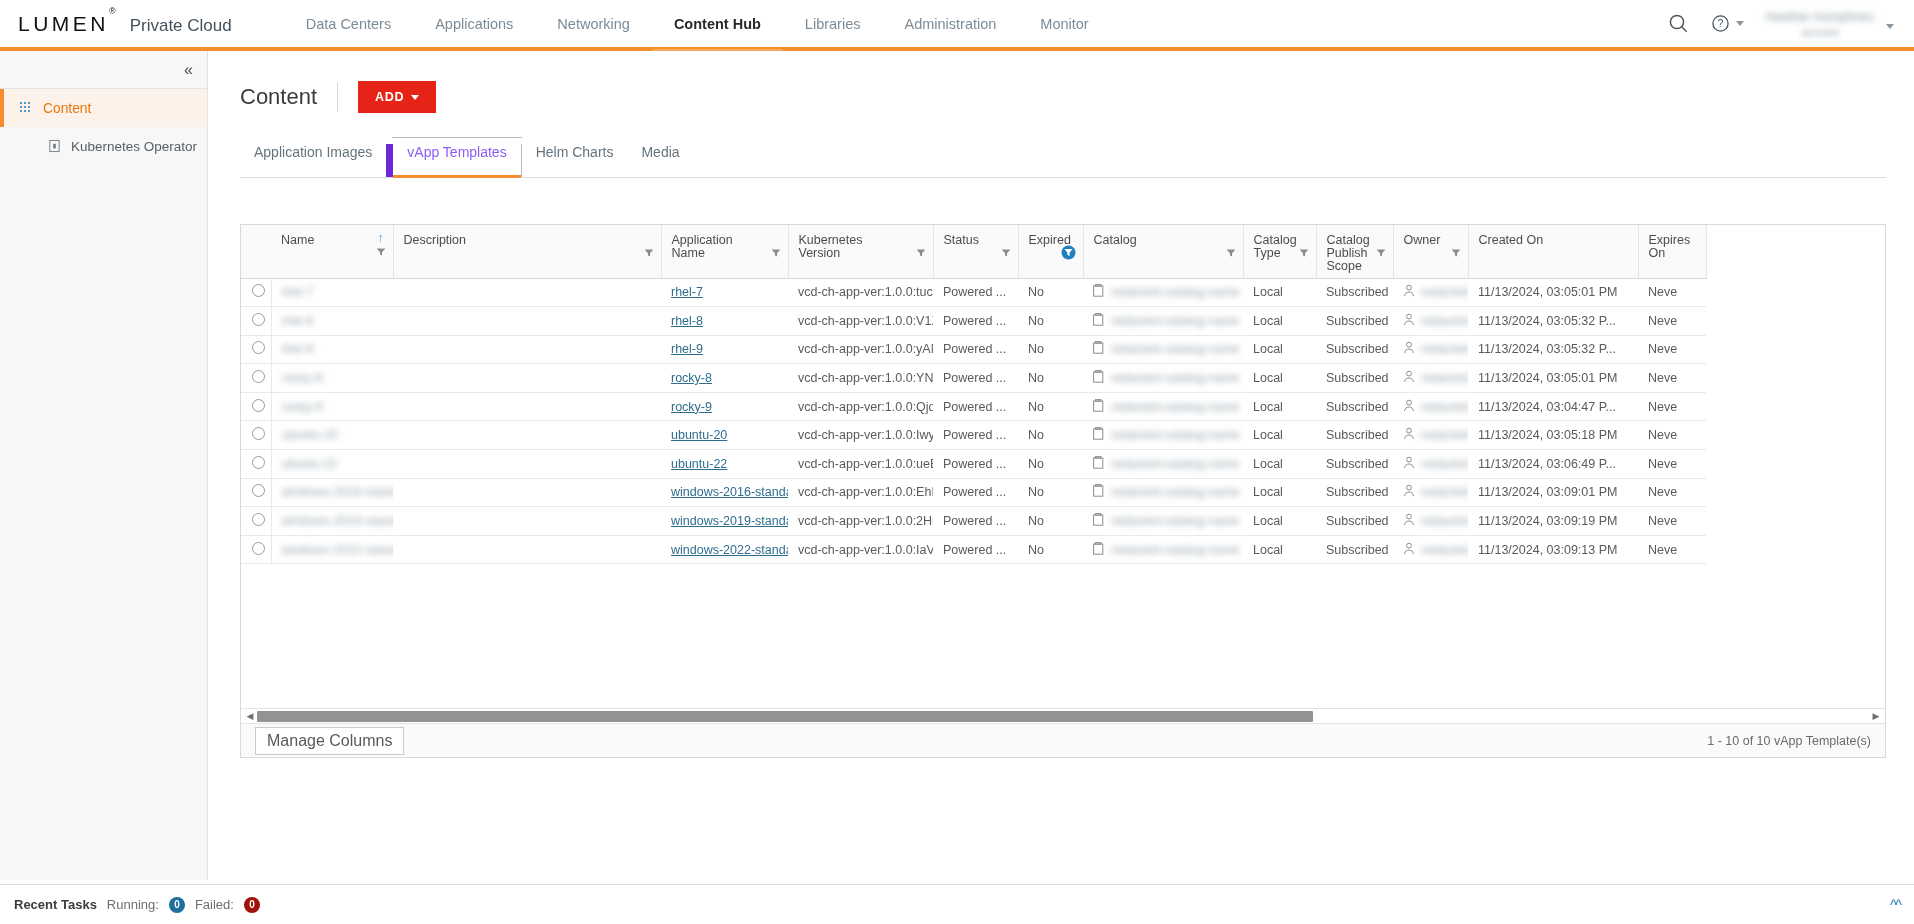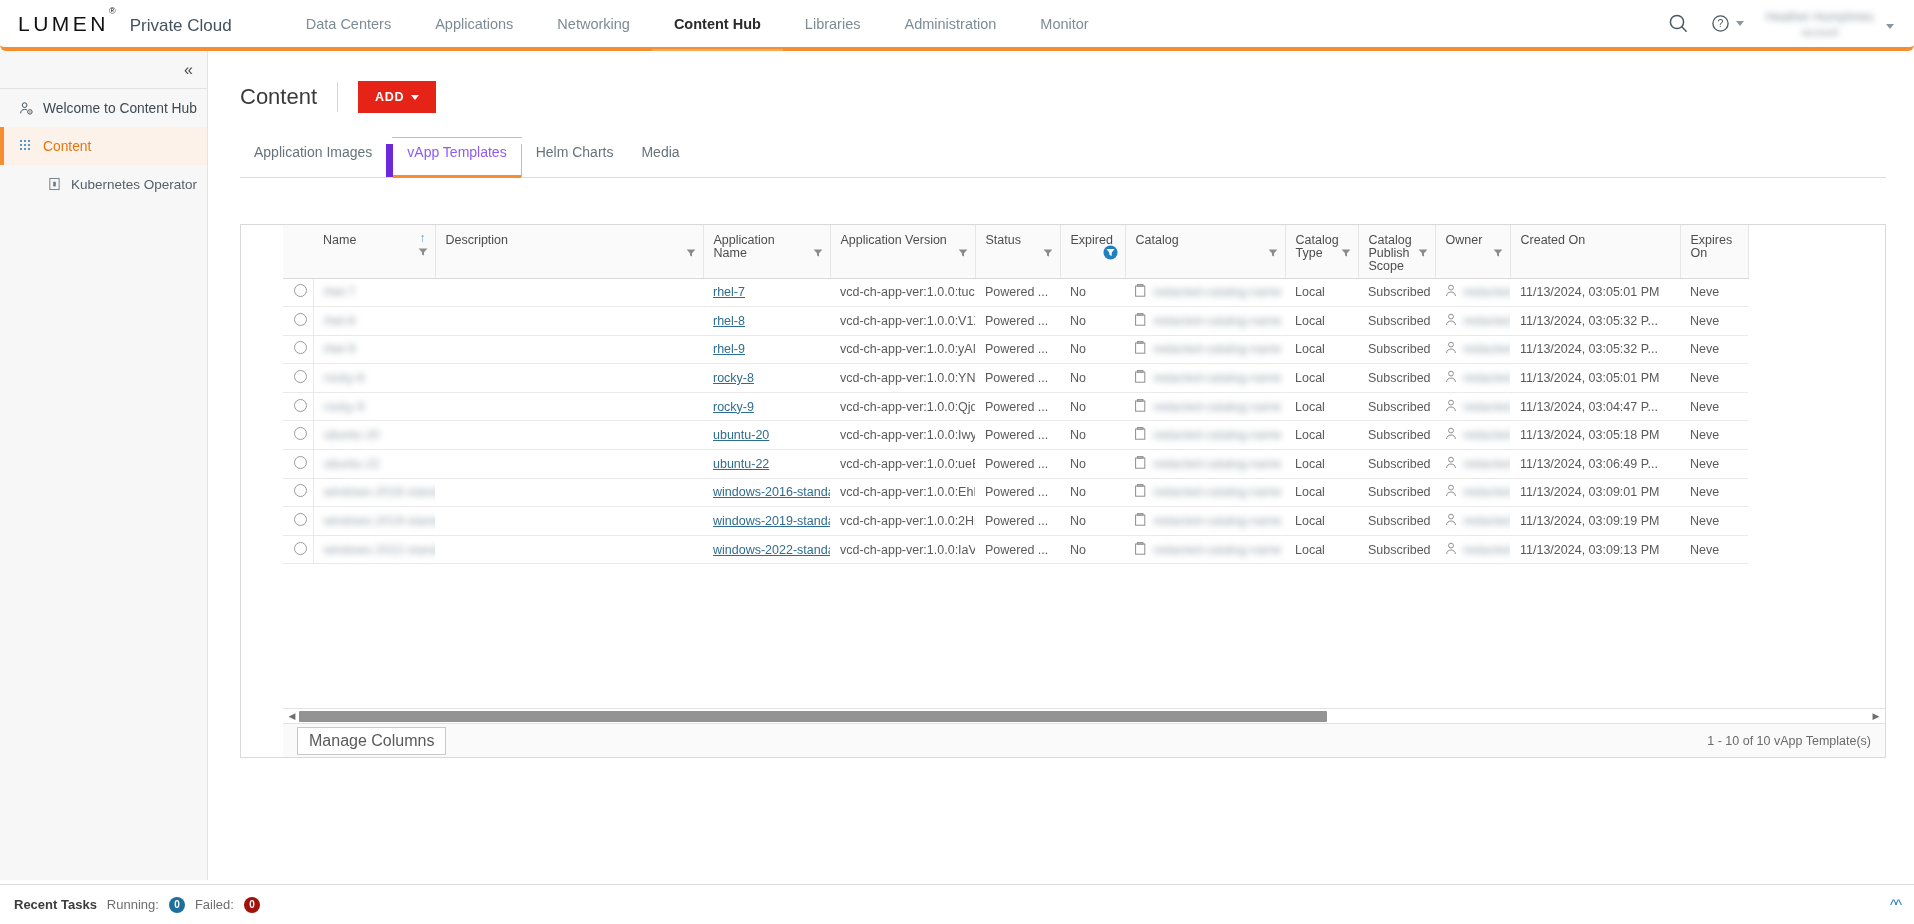--- a/index.html
+++ b/index.html
@@ -13,21 +13,20 @@
   }
 
   
   .topnav {
     position: relative;
     height: 51px;
     background: #ffffff;
     display: flex;
     align-items: center;
     border-bottom: 4px solid #f68d2e;
-    border-radius: 6px;
   }
   .brand {
     display: flex; align-items: baseline;
     padding-left: 18px;
     gap: 14px;
   }
   .lumen-logo {
     font-size: 21px;
     letter-spacing: 3.5px;
     font-weight: 400;
@@ -196,21 +195,20 @@
   }
 
   
   .table-card {
     margin-top: 46px;
     border: 1px solid #d9d9d9;
     background: #fff;
     height: 534px;
     display: flex; flex-direction: column;
     position: relative;
-    padding-left: 42px;
   }
   .tbl-scroll {
     flex: 1 1 auto;
     overflow: hidden;
     position: relative;
   }
   table.grid {
     border-collapse: collapse;
     table-layout: fixed;
     width: 1465px;
@@ -378,31 +376,20 @@
     </div>
   </div>
 
   <div class="shell">
 
     <div class="sidebar">
       <div class="sb-collapse">
         <span>«</span>
       </div>
 
-      <div class="sb-item">
-        <span class="sb-icon">
-          <svg width="15" height="15" viewBox="0 0 16 16">
-              <circle cx="6" cy="4.4" r="2.5" fill="none" stroke="#3c4a54" stroke-width="1"></circle>
-              <path d="M1.7 13.2c0-2.6 1.9-4.3 4.3-4.3 1 0 1.9.3 2.6.8" fill="none" stroke="#3c4a54" stroke-width="1"></path>
-              <circle cx="11.6" cy="11.6" r="2.4" fill="none" stroke="#3c4a54" stroke-width="1"></circle>
-              <circle cx="11.6" cy="11.6" r="0.7" fill="#3c4a54"></circle>
-            </svg>
-        </span>
-        <span>Welcome to Content Hub</span>
-      </div>
 
       <div class="sb-item active">
         <span class="sb-icon">
           <svg width="14" height="14" viewBox="0 0 14 14">
             <g fill="#4d9ac9">
               <rect x="1" y="1" width="2" height="2"></rect>
                 <rect x="5" y="1" width="2" height="2"></rect>
                 <rect x="9" y="1" width="2" height="2"></rect>
               <rect x="1" y="5" width="2" height="2"></rect>
                 <rect x="5" y="5" width="2" height="2"></rect>
@@ -487,21 +474,21 @@
                 </th>
                 <th>
                   <span class="th-label">Application Name</span>
                   <span class="th-tools" style="top:22px">
                     <span class="filter-ic"><svg width="10" height="10" viewBox="0 0 10 10">
                           <path d="M0.6 1.4h8.8L6 5.2v3.4L4 7.4V5.2z" fill="#8b8b8b"></path>
                         </svg></span>
                   </span>
                 </th>
                 <th>
-                  <span class="th-label">Application Version</span>
+                  <span class="th-label">Kubernetes Version</span>
                   <span class="th-tools" style="top:22px">
                     <span class="filter-ic"><svg width="10" height="10" viewBox="0 0 10 10">
                           <path d="M0.6 1.4h8.8L6 5.2v3.4L4 7.4V5.2z" fill="#8b8b8b"></path>
                         </svg></span>
                   </span>
                 </th>
                 <th>
                   <span class="th-label">Status</span>
                   <span class="th-tools" style="top:22px">
                     <span class="filter-ic"><svg width="10" height="10" viewBox="0 0 10 10">

